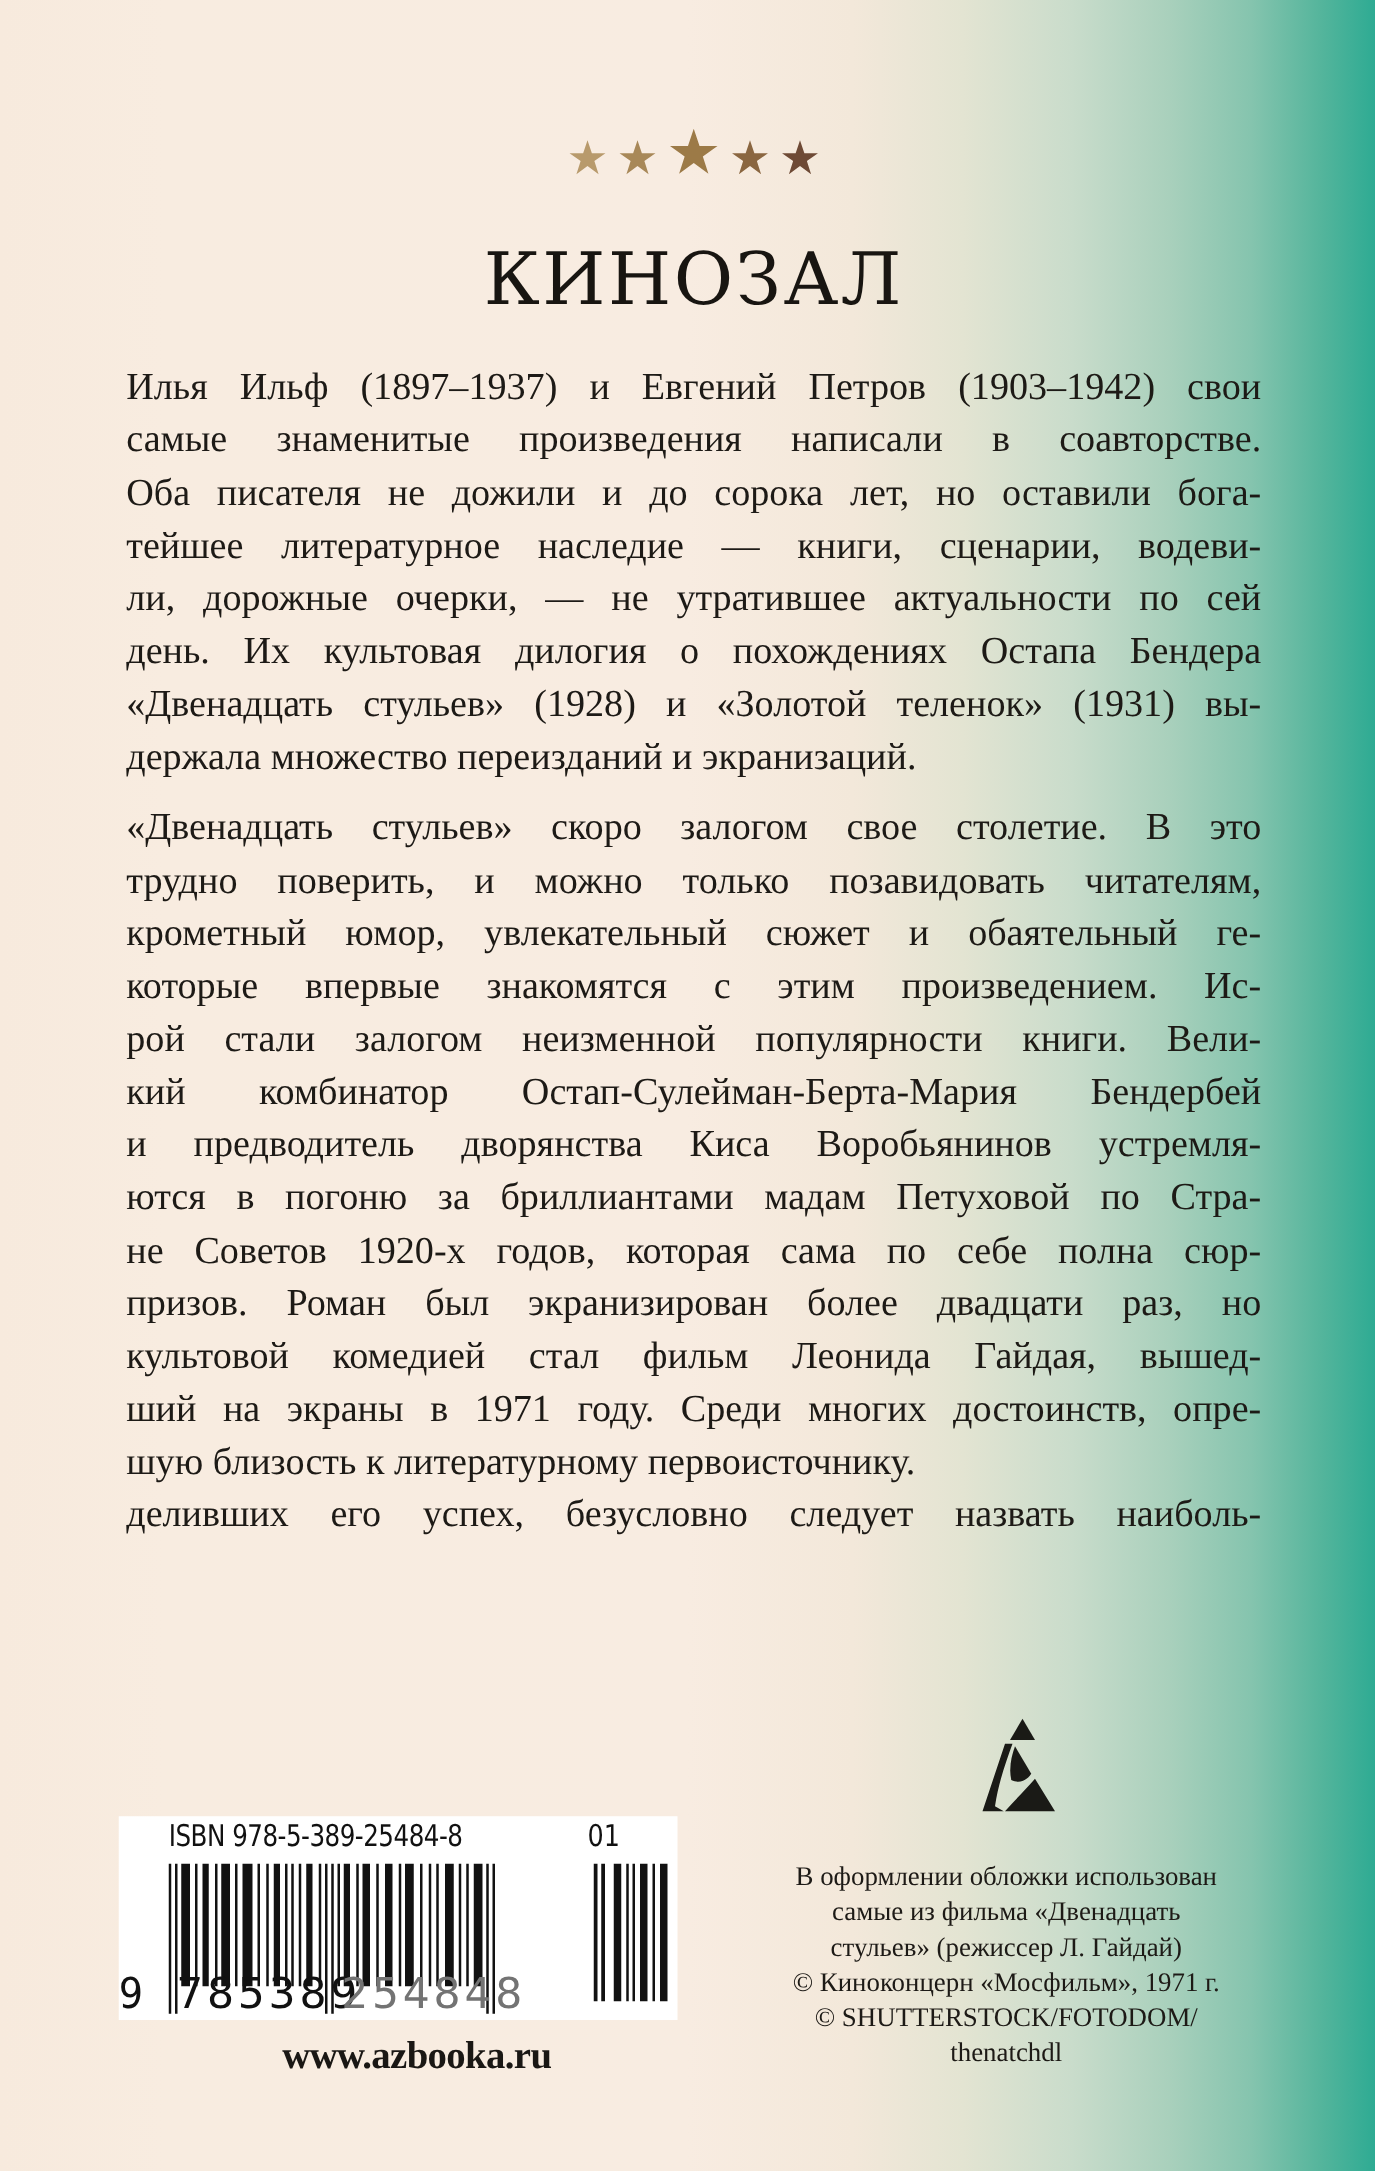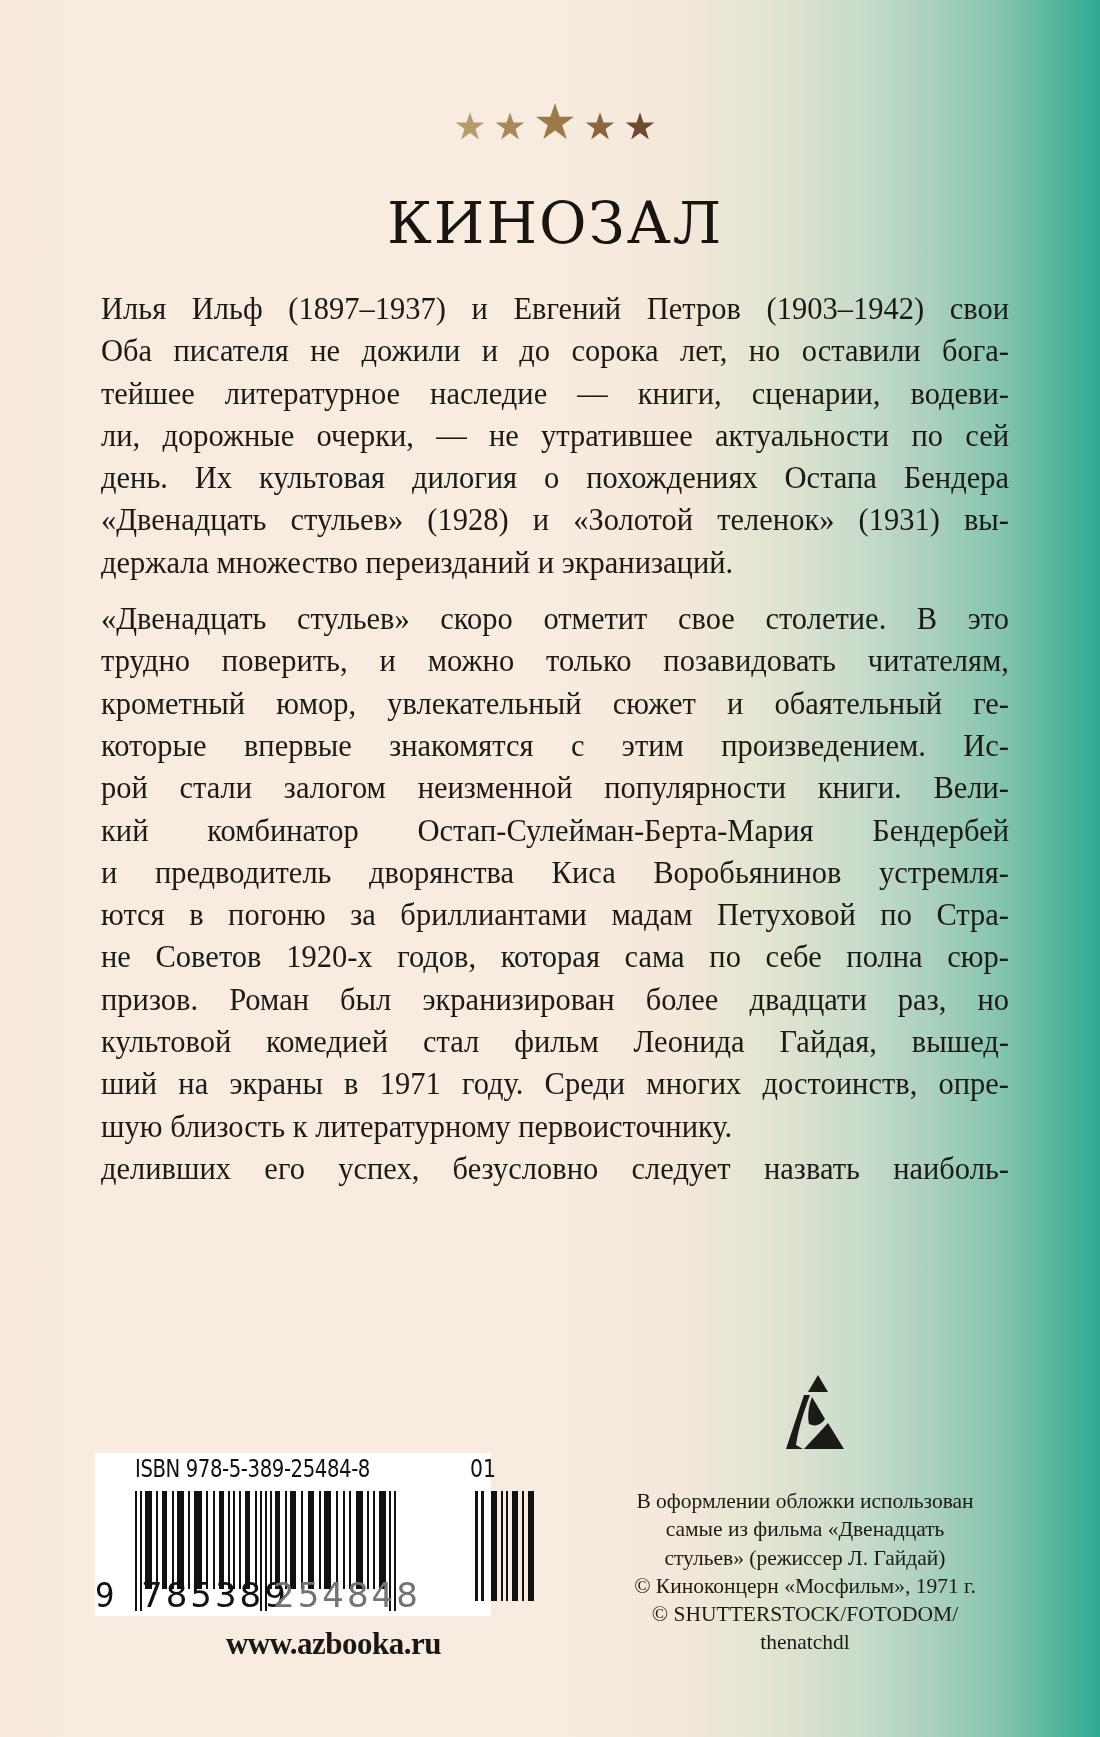--- a/index.html
+++ b/index.html
@@ -23,21 +23,21 @@
     position: absolute; left: 101px; top: 288px; width: 908px;
     font-family: "Liberation Serif", serif; font-size: 30.5px; line-height: 42.3px;
     text-align: justify; color: #1d1a16;
   }
   .blurb p { margin: 0 0 14px 0; }
   .blurb p + p { margin-top: 0; }
   .line { display: block; text-align: justify; text-align-last: justify; white-space: nowrap; }
   .line.last { text-align-last: left; }
   .logo { position: absolute; left: 785px; top: 1373px; width: 60px; height: 80px; }
   .barcode-box {
-    position: absolute; left: 95px; top: 1453px; width: 396px; height: 163px;
+    position: absolute; left: 95px; top: 1453px; width: 447px; height: 163px;
     background: #ffffff;
   }
   .isbn-text {
     position: absolute; left: 40px; top: 2px; font-family: "DejaVu Sans", sans-serif;
     font-size: 24px; letter-spacing: -0.5px; color: #111; transform: scaleX(0.82); transform-origin: left;
   }
   .addon-text {
     position: absolute; left: 375px; top: 2px; font-family: "DejaVu Sans", sans-serif;
     font-size: 24px; color: #111; transform: scaleX(0.85); transform-origin: left;
   }
@@ -84,29 +84,30 @@
   <svg class="star" width="30" height="29" viewBox="0 0 24 23">
       <polygon points="12,0 14.8,8.3 23.5,8.3 16.4,13.4 19.1,21.8 12,16.6 4.9,21.8 7.6,13.4 0.5,8.3 9.2,8.3" fill="#6e4a35"></polygon>
     </svg>
 </div>
 
 <h1 class="series-title">КИНОЗАЛ</h1>
 
 <div class="blurb">
   <p>
     <span class="line">Илья Ильф (1897–1937) и Евгений Петров (1903–1942) свои</span>
+    <span class="line">самые знаменитые произведения написали в соавторстве.</span>
     <span class="line">Оба писателя не дожили и до сорока лет, но оставили бога-</span>
     <span class="line">тейшее литературное наследие — книги, сценарии, водеви-</span>
     <span class="line">ли, дорожные очерки, — не утратившее актуальности по сей</span>
     <span class="line">день. Их культовая дилогия о похождениях Остапа Бендера</span>
     <span class="line">«Двенадцать стульев» (1928) и «Золотой теленок» (1931) вы-</span>
     <span class="line last">держала множество переизданий и экранизаций.</span>
   </p>
   <p>
-    <span class="line">«Двенадцать стульев» скоро отметит свое столетие. В это</span>
+    <span class="line">«Двенадцать стульев» скоро залогом свое столетие. В это</span>
     <span class="line">трудно поверить, и можно только позавидовать читателям,</span>
     <span class="line">крометный юмор, увлекательный сюжет и обаятельный ге-</span>
     <span class="line">которые впервые знакомятся с этим произведением. Ис-</span>
     <span class="line">рой стали залогом неизменной популярности книги. Вели-</span>
     <span class="line">кий комбинатор Остап-Сулейман-Берта-Мария Бендербей</span>
     <span class="line">и предводитель дворянства Киса Воробьянинов устремля-</span>
     <span class="line">ются в погоню за бриллиантами мадам Петуховой по Стра-</span>
     <span class="line">не Советов 1920-х годов, которая сама по себе полна сюр-</span>
     <span class="line">призов. Роман был экранизирован более двадцати раз, но</span>
     <span class="line">культовой комедией стал фильм Леонида Гайдая, вышед-</span>

